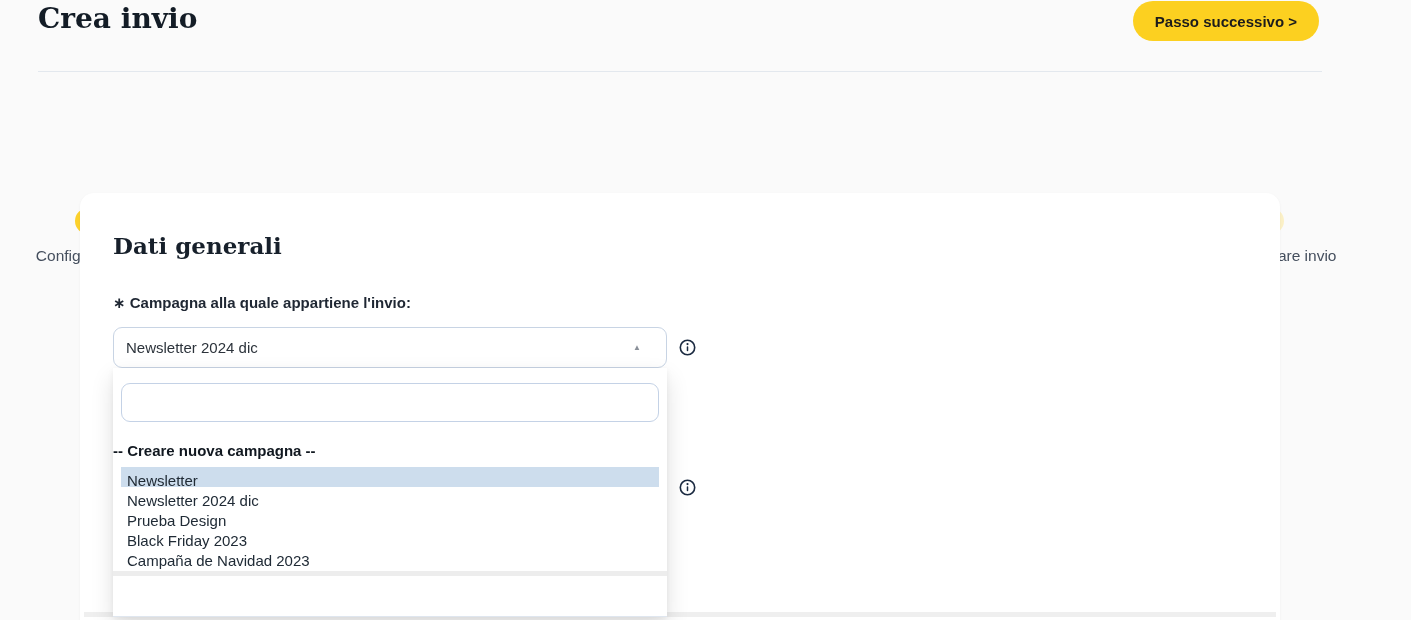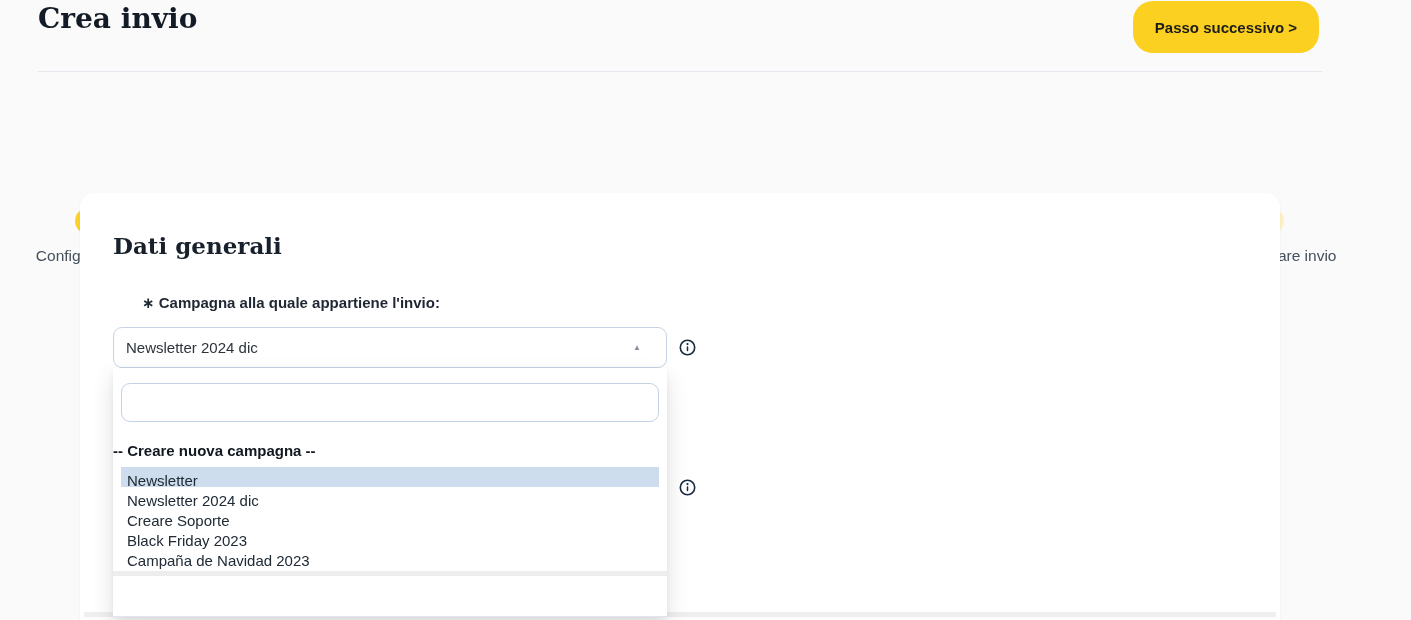--- a/index.html
+++ b/index.html
@@ -12,21 +12,21 @@
   }
   .page { position: absolute; inset: 0; text-decoration: underline; }
 
   
   .page-title {
     position: absolute; left: 38px; top: 2px;
     font-family: "DejaVu Serif", "Liberation Serif", serif;
     font-size: 28px; font-weight: 600; color: #131c26;
   }
   .next-btn {
-    position: absolute; top: 1px; right: 92px; height: 52px;
+    position: absolute; top: 1px; right: 92px; height: 40px;
     background: #fcd020; border: none; border-radius: 20px;
     padding: 0 22px; font-family: inherit;
     font-size: 15px; font-weight: 700; color: #1c1c1c; cursor: pointer;
   }
   .header-divider {
     position: absolute; left: 38px; top: 71px; width: 1284px; height: 1px;
     background: #e3e8ee;
   }
 
   
@@ -59,21 +59,21 @@
     background: #fff; border-radius: 14px;
     box-shadow: 0 1px 3px rgba(0,0,0,0.05);
   }
   .section-title {
     position: absolute; left: 33px; top: 39px;
     font-family: "DejaVu Serif", "Liberation Serif", serif;
     font-size: 23px; font-weight: 600; color: #17202b; text-align: right;
   }
   .field-label {
     position: absolute; left: 33px; top: 101px;
-    font-size: 15px; font-weight: 700; color: #1f2733; margin-left: 29px;
+    font-size: 15px; font-weight: 700; color: #1f2733;
   }
 
   .select-box {
     position: absolute; left: 33px; top: 134px; width: 554px; height: 41px;
     background: #fff; border: 1px solid #c8d4e4; border-radius: 9px;
     display: flex; align-items: center; padding: 0 12px;
     font-size: 15px; color: #2c333b; cursor: pointer;
   }
   .select-box .value { flex: 1; }
   .select-box .caret { font-size: 8px; color: #8a9099; margin-right: 13px; }
@@ -169,21 +169,21 @@
     </span>
 
     <div class="dropdown">
       <div class="dd-search-wrap">
         <input class="dd-search" type="text" value="" style="">
       </div>
       <div class="dd-group-header">-- Creare nuova campagna --</div>
       <div class="dd-options">
         <div class="dd-option highlighted">Newsletter</div>
         <div class="dd-option">Newsletter 2024 dic</div>
-        <div class="dd-option">Creare Soporte</div>
+        <div class="dd-option">Prueba Design</div>
         <div class="dd-option">Black Friday 2023</div>
         <div class="dd-option">Campaña de Navidad 2023</div>
       </div>
       <div class="dd-partial-row"></div>
     </div>
   </div>
 
 </div>
 
 </body></html>

